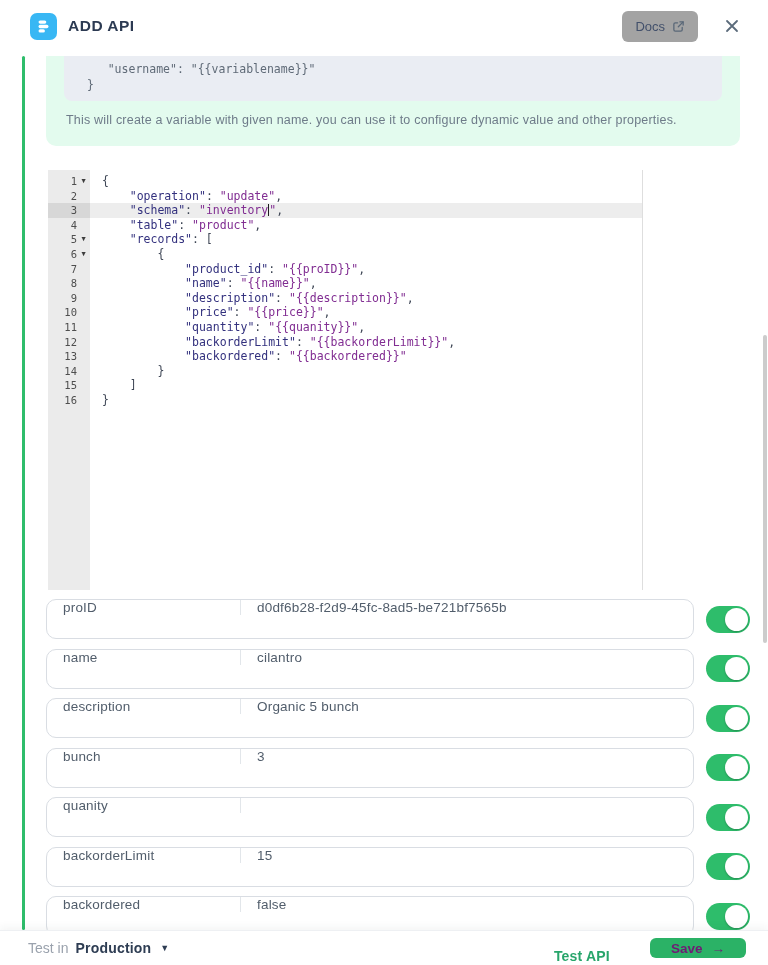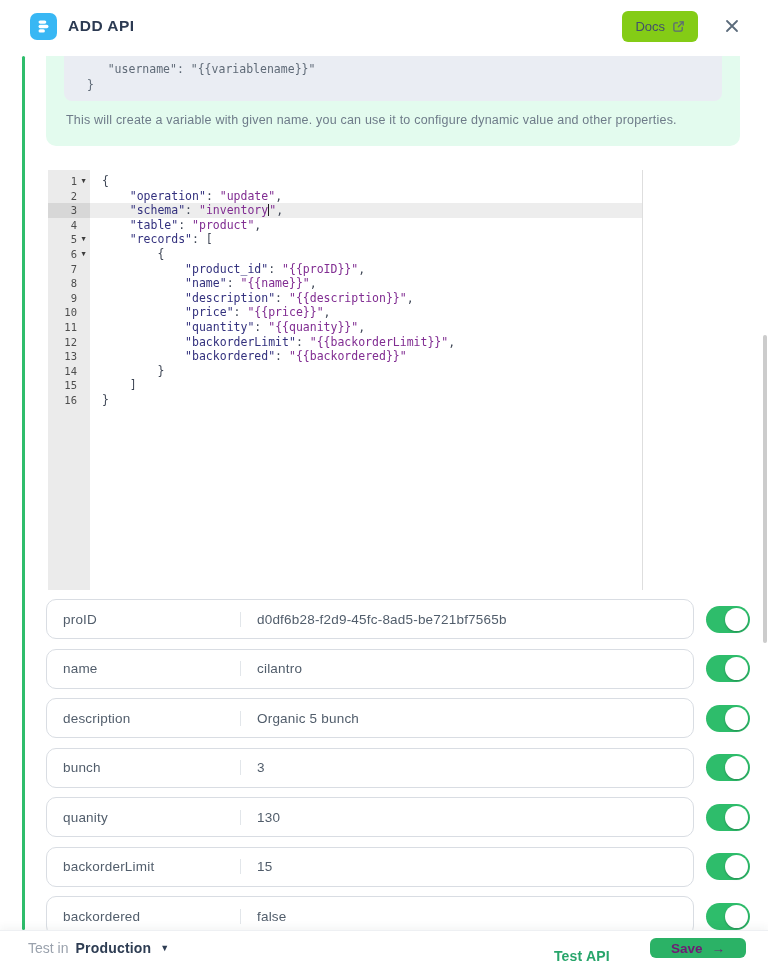--- a/index.html
+++ b/index.html
@@ -8,21 +8,21 @@
     position:relative; width:768px; height:965px; background:#fff;
     font-family:"Liberation Sans", sans-serif; overflow:hidden;
   }
   
   .hdr { height:48px; display:flex; align-items:center; padding:4px 24px 0 30px; }
   .logo { width:27px; height:27px; border-radius:7px; background:#38b7f4;
           display:flex; align-items:center; justify-content:center; flex:none; }
   .logo svg { width:17px; height:17px; }
   .hdr-title { margin-left:11px; font-size:15.5px; font-weight:700; color:#2c3a52; letter-spacing:.5px; }
   .hdr-right { margin-left:auto; display:flex; align-items:center; gap:22px; }
-  .docs-btn { display:flex; align-items:center; gap:7px; background:#84cc16; border:none;
+  .docs-btn { display:flex; align-items:center; gap:7px; background:#a3a3a3; border:none;
               border-radius:6px; padding:8px 13px; font-family:inherit; font-size:13px;
               color:#42506b; cursor:pointer; }
   .close-btn { background:none; border:none; cursor:pointer; display:flex; padding:4px; }
   
   .body { position:absolute; top:56px; left:0; right:0; bottom:0; overflow:hidden; }
   .accent-line { position:absolute; left:22px; top:0; bottom:35px; width:3px;
                  background:#2ebd6b; border-radius:2px; }
   .info-panel { margin-left:46px; width:694px; height:90px; background:#e3fbee;
                 border-radius:0 0 10px 10px; overflow:hidden; }
   .snippet { margin:0 18px; height:45px; background:#eaedf3; border-radius:0 0 8px 8px;
@@ -45,21 +45,21 @@
   .ed-line.active .code-cell { background:#ededed; }
   .tok-p { color:#3f4756; }
   .tok-k { color:#33317e; }
   .tok-v { color:#812d92; }
   .cursor { display:inline-block; width:1px; height:12px; background:#1c1c1c;
             vertical-align:-2px; }
   
   .vars { margin:9px 0 0 46px; width:704px; }
   .var-row { display:flex; align-items:center; height:40px; margin-bottom:9.5px; }
   .row-box { flex:1; height:40px; border:1px solid #d9dde3; border-radius:10px;
-             background:#fff; display:flex; align-items:center; overflow:hidden; }
+             background:#fff; display:flex; align-items:flex-start; overflow:hidden; }
   .cell-name { width:194px; flex:none; display:flex; align-items:center; padding-left:16px;
                border-right:1px solid #e2e6ea; color:#515d6b; font-size:13.5px; letter-spacing:.2px; }
   .cell-value { flex:1; display:flex; align-items:center; padding-left:16px;
                 color:#515d6b; font-size:13.5px; letter-spacing:.2px; }
   .toggle { width:44px; height:27px; margin-left:12px; flex:none; border-radius:14px;
             background:#2ebd6b; position:relative; cursor:pointer; }
   .knob { position:absolute; right:2px; top:2px; width:23px; height:23px; background:#fff;
           border-radius:50%; box-shadow:0 1px 2px rgba(0,0,0,.25); }
   
   .ftr { position:absolute; left:0; right:0; bottom:0; height:35px; background:#fff;
@@ -269,21 +269,20 @@
             <div class="cell-name">bunch</div>
             <div class="cell-value">3</div>
           </div>
           <div class="toggle on">
             <div class="knob"></div>
           </div>
         </div>
         <div class="var-row">
           <div class="row-box">
             <div class="cell-name">quanity</div>
-            <div class="cell-value">130</div>
           </div>
           <div class="toggle on">
             <div class="knob"></div>
           </div>
         </div>
         <div class="var-row">
           <div class="row-box">
             <div class="cell-name">backorderLimit</div>
             <div class="cell-value">15</div>
           </div>

